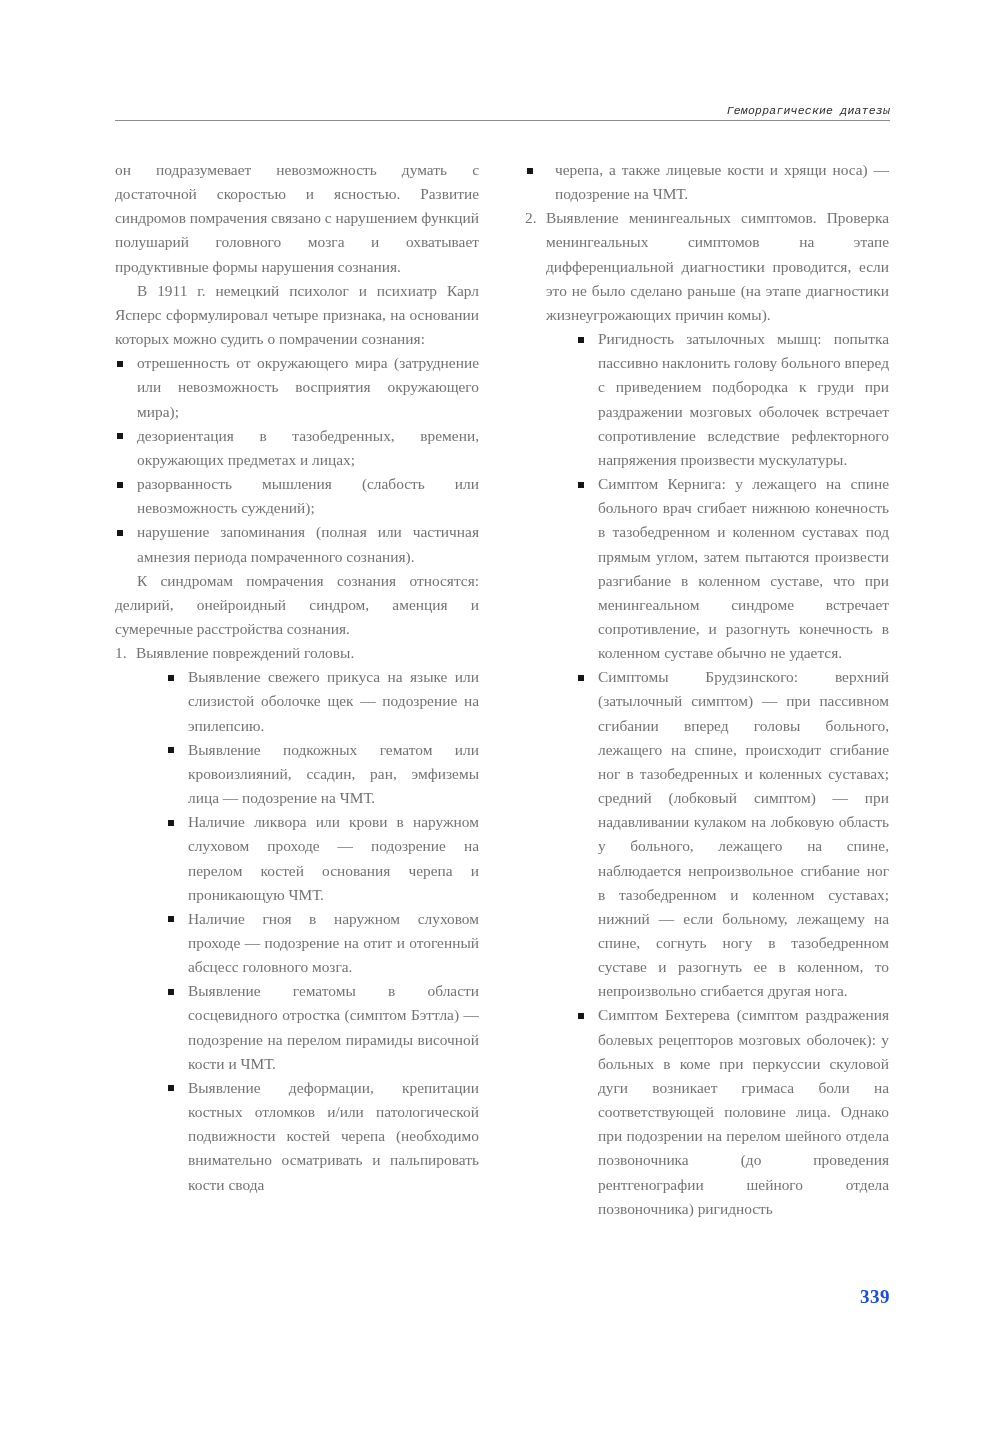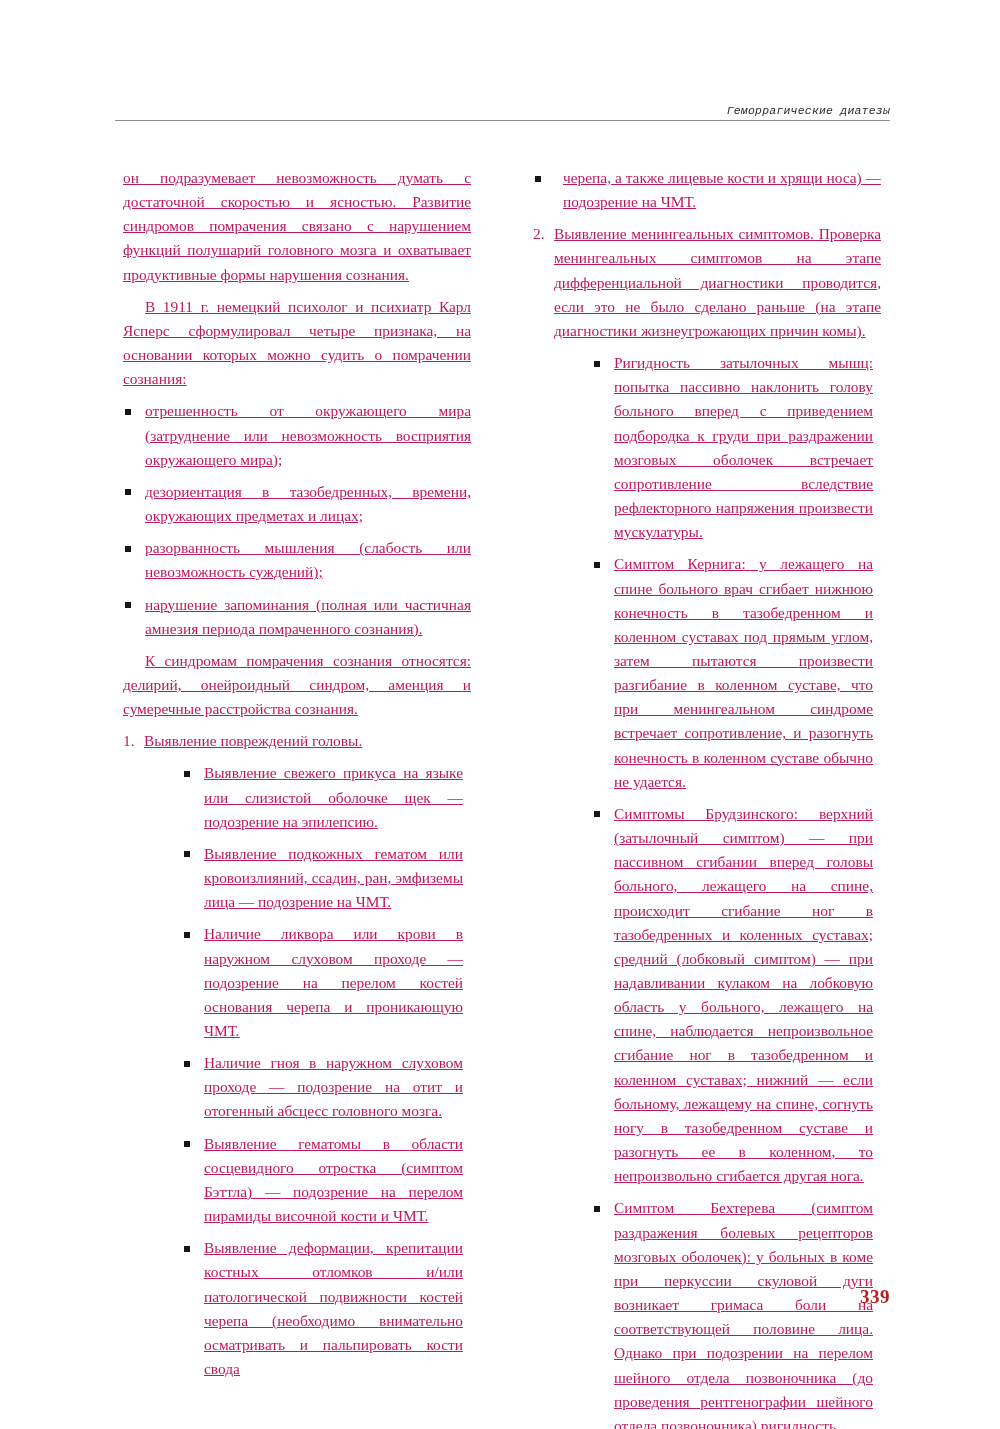--- a/index.html
+++ b/index.html
@@ -53,28 +53,27 @@
     top: 158px;
     width: 775px;
     display: flex;
     gap: 46px;
   }
   .col {
     width: 364px;
   }
 
   p, li {
-    margin: 8px;
+    margin: 0;
     font-size: 15.4px;
     line-height: 24.15px;
     text-align: justify;
     text-justify: inter-word;
     hyphens: manual;
-    color: #be185d;
-    text-decoration: underline;
+    color: #737373;
   }
 
   p.flow {
     text-indent: 0;
   }
   p.indent {
     text-indent: 22px;
   }
 
   
@@ -151,21 +150,21 @@
     font-size: 18.3px;
   }
 
   
   .folio {
     position: absolute;
     right: 110px;
     top: 1286px;
     font-size: 19px;
     font-weight: bold;
-    color: #b91c1c;
+    color: #1d4ed8;
     font-family: "Liberation Serif", "DejaVu Serif", serif;
     letter-spacing: 0.5px;
   }
 </style>
 </head>
 <body>
 
 <div class="page">
 
   <div class="runhead-wrap">

